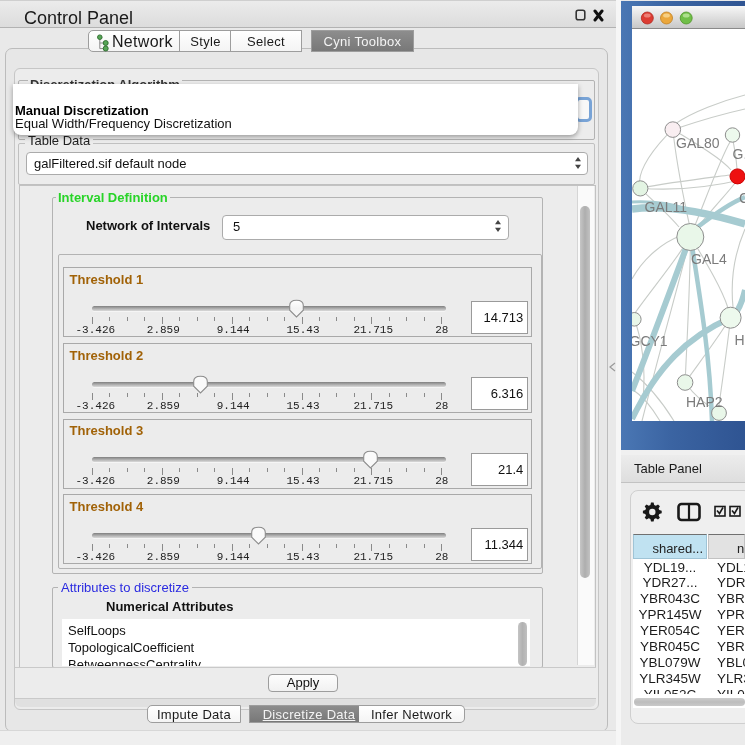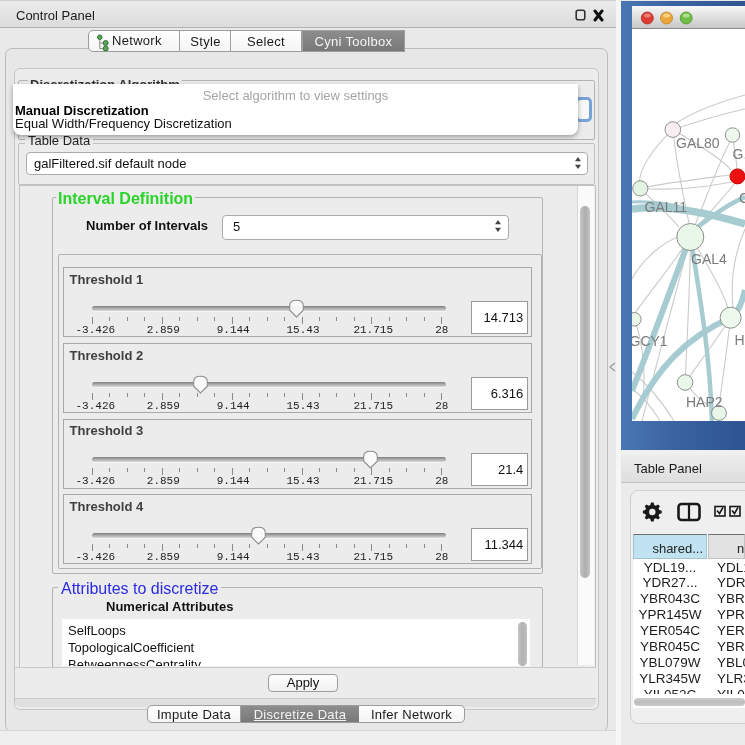--- a/index.html
+++ b/index.html
@@ -1,59 +1,59 @@
 <!DOCTYPE html>
 <html><head>
 <meta charset="utf-8">
 <style>
   html,body{margin:0;padding:0;}
   body{width:745px;height:745px;overflow:hidden;background:#e9e9e9;
        font-family:"Liberation Sans", sans-serif;}
   #root{position:absolute;left:0;top:0;width:745px;height:745px;}
   .abs{position:absolute;}
-  .grouptitle{position:absolute;font-size:16px;}
+  .grouptitle{position:absolute;font-size:13px;}
   .thr{position:absolute;left:62.5px;width:469px;height:70px;background:#ececec;border:1px solid #a9a9a9;box-sizing:border-box;}
-  .tlab{position:absolute;left:6px;top:3.5px;font-size:13px;font-weight:bold;color:#404040;}
+  .tlab{position:absolute;left:6px;top:3.5px;font-size:13px;font-weight:bold;color:#a16207;}
   .track{position:absolute;left:28px;top:37.5px;width:354px;height:5px;border-radius:3px;background:linear-gradient(#7f7f7f,#a9a9a9 45%,#dadada);box-shadow:0 1px 0 #f5f5f5;}
   .ticks{position:absolute;left:28.5px;top:48.5px;width:351px;height:4px;background:repeating-linear-gradient(90deg,#8a8a8a 0px,#8a8a8a 1px,transparent 1px,transparent 17.46px);}
   .mt{position:absolute;top:48.5px;width:1px;height:7px;background:#8a8a8a;}
   .slab{position:absolute;top:55.5px;font-size:11px;color:#222;font-family:Liberation Mono, monospace;}
   .thumb{position:absolute;top:30.5px;}
   .vbox{position:absolute;left:407.8px;top:33px;width:51px;height:31px;background:#fff;border:1px solid #9a9a9a;font-size:13px;color:#111;text-align:right;padding-right:4px;line-height:31px;}
   .toptab{position:absolute;top:30px;height:22px;line-height:22px;font-size:13px;letter-spacing:0.3px;color:#1a1a1a;background:linear-gradient(#ffffff,#f4f4f4);border:1px solid #9d9d9d;box-sizing:border-box;text-align:center;}
   .bottab{position:absolute;top:705px;height:18px;line-height:17px;font-size:13px;letter-spacing:0.3px;color:#1a1a1a;background:linear-gradient(#ffffff,#f4f4f4);border:1px solid #9d9d9d;box-sizing:border-box;text-align:center;}
-  .seltab{background:linear-gradient(#8d8d8d,#787878);color:#f4f4f4;}
+  .seltab{background:linear-gradient(#8d8d8d,#787878);color:#f4f4f4;margin-left:9px;}
 </style>
 </head>
 <body>
 <div id="root">
 
   <div class="abs" id="leftwrap" style="left:0;top:0;width:616px;height:745px;background:#e9e9e9;"></div>
 
   <div class="abs" style="left:0;top:0;width:616px;height:27px;background:linear-gradient(#ececec,#dcdcdc);border-bottom:1px solid #b2b2b2;box-shadow:inset 0 1px 0 #cfcfcf;"></div>
-  <div class="abs" style="left:16px;top:7.5px;font-size:13px;color:#1a1a1a;">Control Panel</div>
+  <div class="abs" style="left:24px;top:7.5px;font-size:18px;color:#1a1a1a;">Control Panel</div>
 
   <svg class="abs" style="left:575px;top:9px;" width="32" height="13" viewBox="0 0 32 13">
     <rect x="1.2" y="1.2" width="8.6" height="9.6" rx="2" fill="none" stroke="#333" stroke-width="1.6"></rect>
     <path d="M20,2 L27,11 M27,2 L20,11" stroke="#111" stroke-width="3" stroke-linecap="round"></path>
   </svg>
 
   <div class="abs" style="left:5px;top:48px;width:601px;height:682px;background:#e7e7e7;border:1px solid #bcbcbc;border-radius:7px;"></div>
 
   <div class="toptab" style="left:88px;width:92px;border-radius:5px 0 0 5px;"></div>
   <div class="toptab" style="left:179px;width:52px;border-right:none;">Style</div>
   <div class="toptab" style="left:230px;width:72px;">Select</div>
   <div class="toptab seltab" style="left:302px;width:103px;">Cyni Toolbox</div>
   <svg class="abs" style="left:97px;top:33px;" width="12" height="20" viewBox="0 0 12 20">
     <path d="M2.8,4.2 L2.8,15.6 M2.8,10 L8.4,10 M2.8,15.6 L8.4,15.6" stroke="#8a8a8a" stroke-width="1" fill="none"></path>
     <circle cx="2.8" cy="4.2" r="2.3" fill="#57a657" stroke="#2e6b2e" stroke-width="0.9"></circle>
     <circle cx="8.7" cy="10" r="2.5" fill="#57a657" stroke="#2e6b2e" stroke-width="0.9"></circle>
     <circle cx="8.7" cy="15.5" r="2.5" fill="#57a657" stroke="#2e6b2e" stroke-width="0.9"></circle>
   </svg>
-  <div class="abs" style="left:112px;top:33px;font-size:13px;letter-spacing:0.3px;color:#1a1a1a;">Network</div>
+  <div class="abs" style="left:112px;top:33px;font-size:16px;letter-spacing:0.3px;color:#1a1a1a;">Network</div>
 
   <div class="abs" style="left:14px;top:68px;width:583px;height:640px;background:#ececec;border:1px solid #c6c6c6;border-radius:6px;"></div>
   <div class="abs" style="left:15px;top:697px;width:581px;height:10px;background:#e0e0e0;border-radius:0 0 6px 6px;"></div>
 
   <div class="abs" style="left:18px;top:80px;width:575px;height:58px;border:1px solid #b3b3b3;border-radius:2px;"></div>
   <div class="abs" style="left:28px;top:77px;background:#ececec;padding:0 2px;font-size:13px;font-weight:bold;color:#333;">Discretization Algorithm</div>
 
   <div class="abs" style="left:570px;top:99px;width:9px;height:17px;background:#fff;"></div>
   <div class="abs" style="left:575px;top:97px;width:11px;height:19px;border:3px solid #78a3d6;border-radius:5px;background:#f8f8f8;"></div>
 
@@ -66,21 +66,21 @@
     </svg>
 
   <div class="abs" style="left:19px;top:185px;width:575px;height:481px;border:1px solid #c2c2c2;background:#ececec;"></div>
 
   <div class="abs" style="left:577px;top:186px;width:16px;height:479px;background:#fafafa;border-left:1px solid #d5d5d5;"></div>
   <div class="abs" style="left:580px;top:206px;width:10px;height:372px;background:linear-gradient(90deg,#c6c6c6,#aeaeae,#c2c2c2);border-radius:5px;"></div>
 
   <div class="abs" style="left:52px;top:197px;width:489px;height:375px;border:1px solid #b3b3b3;border-radius:2px;"></div>
   <div class="abs grouptitle" style="left:56px;top:190px;background:#ececec;padding:0 2px;color:#28d428;font-weight:bold;">Interval Definition</div>
 
-  <div class="abs" style="left:86px;top:218px;font-size:13px;font-weight:bold;color:#111;">Number of Intervals</div>
+  <div class="abs" style="left:86px;top:218px;font-size:13px;font-weight:bold;color:#111;">Network of Intervals</div>
   <div class="abs" style="left:222px;top:215px;width:285px;height:23px;background:#fff;border:1px solid #ababab;border-radius:4px;"></div>
   <div class="abs" style="left:233px;top:219px;font-size:13px;color:#111;">5</div>
   <svg class="abs" style="left:494px;top:219px;" width="8" height="14" viewBox="0 0 8 14">
       <path d="M4,1 L7,5.2 L1,5.2 Z M4,13 L1,8.8 L7,8.8 Z" fill="#444"></path>
     </svg>
 
   <div class="abs" style="left:58px;top:254px;width:482px;height:313px;border:1px solid #b3b3b3;border-radius:2px;"></div>
 
   <div class="thr" style="top:267px;">
       <div class="tlab">Threshold 1</div>
@@ -185,21 +185,20 @@
   <div class="abs" style="left:15px;top:667px;width:581px;height:30px;background:#ececec;border-top:1px solid #c9c9c9;border-bottom:1px solid #c9c9c9;"></div>
   <div class="abs" style="left:268px;top:674px;width:68px;height:16px;background:linear-gradient(#fdfdfd,#f1f1f1);border:1px solid #9d9d9d;border-radius:4px;text-align:center;font-size:13px;color:#111;line-height:16px;">Apply</div>
 
   <div class="bottab" style="left:147px;width:94px;border-radius:5px 0 0 5px;">Impute Data</div>
   <div class="bottab seltab" style="left:240px;width:120px;text-decoration:underline;">Discretize Data</div>
   <div class="bottab" style="left:359px;width:106px;border-left:none;border-radius:0 5px 5px 0;">Infer Network</div>
 
   <div class="abs" style="left:0;top:730px;width:616px;height:15px;background:#efefef;border-top:1px solid #d7d7d7;"></div>
 
   <div class="abs" style="left:13px;top:84px;width:565px;height:51px;background:#fff;border-radius:0 0 8px 8px;box-shadow:0 2px 5px rgba(0,0,0,0.35);"></div>
-  <div class="abs" style="left:13px;top:87.5px;width:565px;text-align:center;font-size:13px;color:#a4a4a4;">Select algorithm to view settings</div>
   <div class="abs" style="left:15px;top:103px;font-size:13px;font-weight:bold;color:#000;">Manual Discretization</div>
   <div class="abs" style="left:15px;top:116px;font-size:13px;color:#111;">Equal Width/Frequency Discretization</div>
 
   <div class="abs" style="left:616px;top:0;width:5px;height:745px;background:#f6f6f6;"></div>
   <svg class="abs" style="left:609px;top:362px;" width="7" height="10" viewBox="0 0 7 10">
       <path d="M6,1 L1,5 L6,9" fill="none" stroke="#9a9a9a" stroke-width="1.2"></path>
     </svg>
 
   <div class="abs" style="left:621px;top:1px;width:124px;height:449px;background:linear-gradient(90deg,#4a77b4,#3b64a2 40%,#2f5492);"></div>
   <div class="abs" style="left:632px;top:6px;width:113px;height:22px;background:linear-gradient(#f7f7f7,#c8c8c8);border-bottom:1px solid #8a8a8a;"></div>

